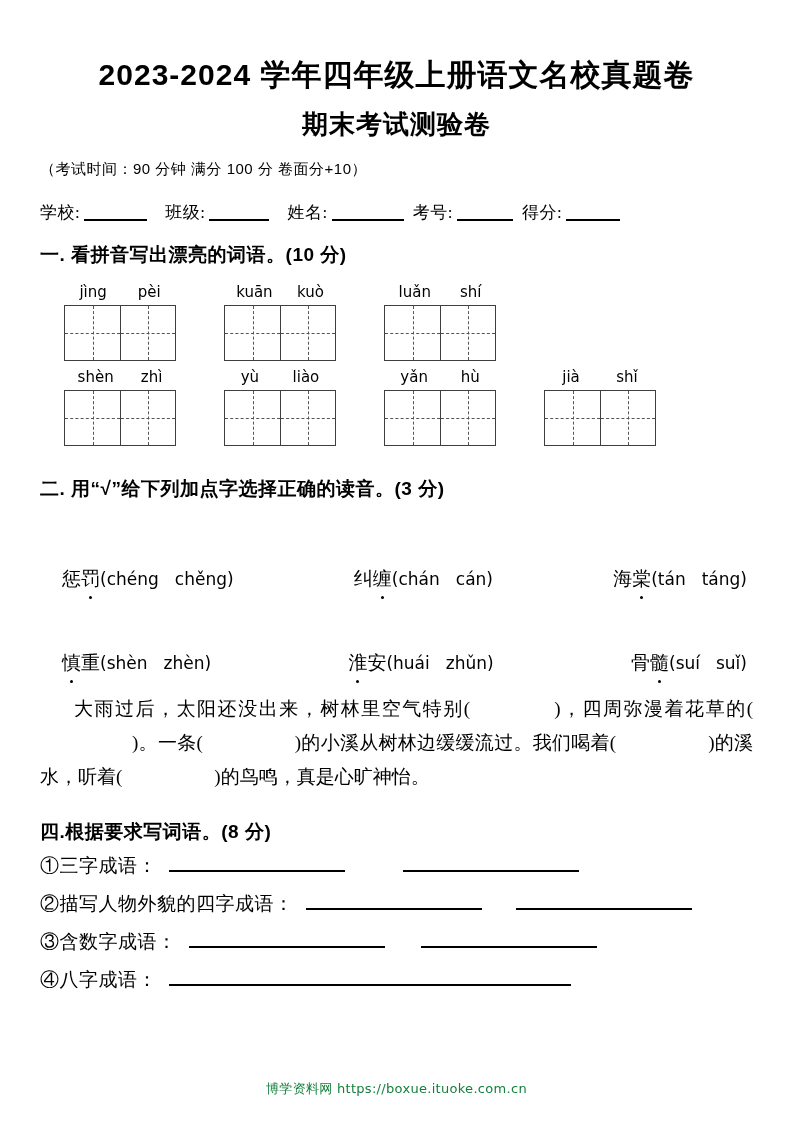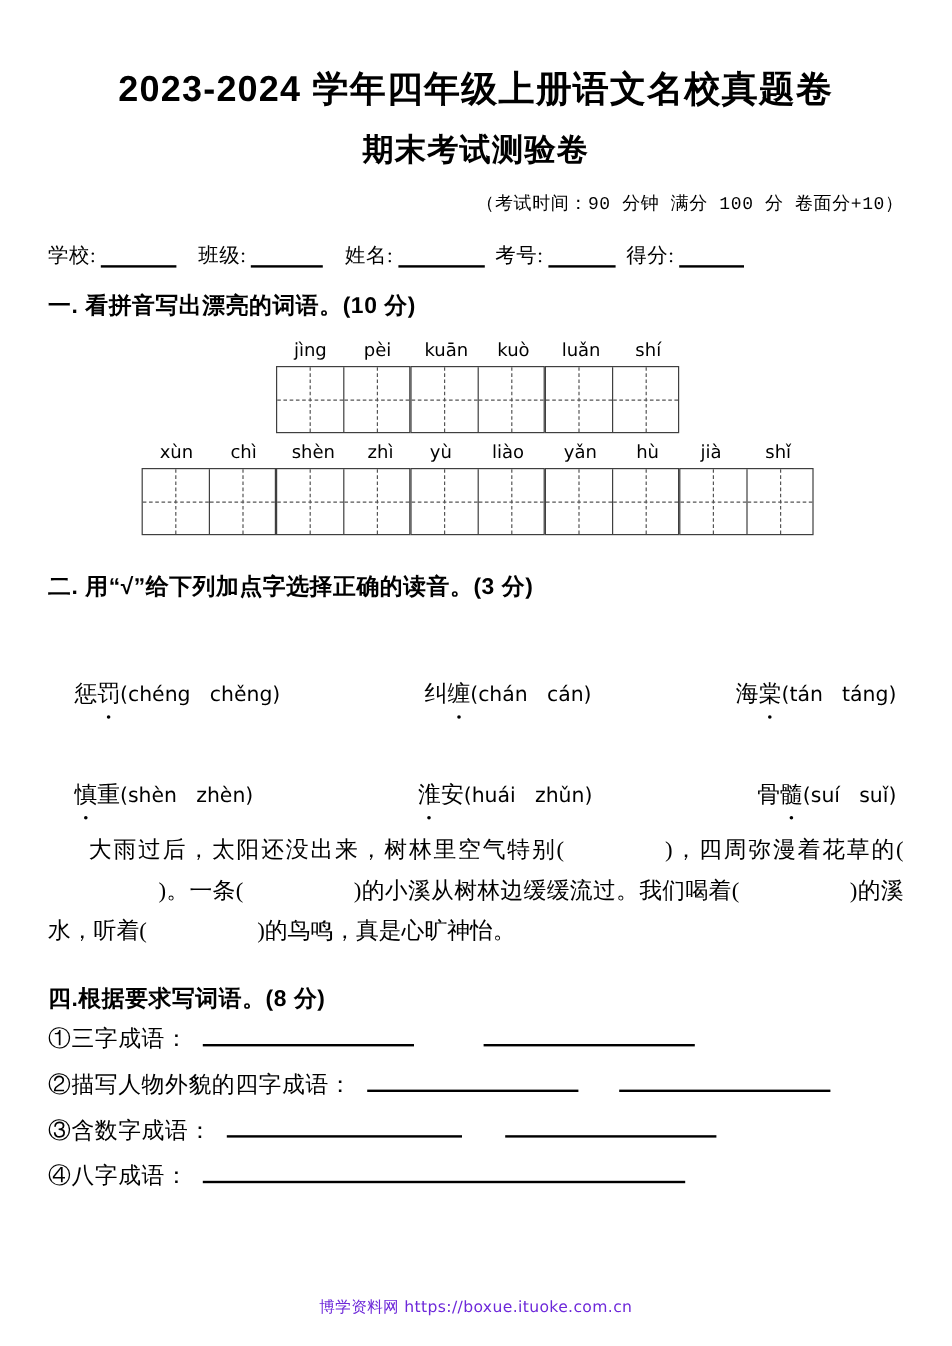--- a/index.html
+++ b/index.html
@@ -39,40 +39,40 @@
     text-align: center;
     font-family: "Liberation Sans", "DejaVu Sans", sans-serif;
     font-weight: bold;
     font-size: 26px;
     letter-spacing: 1px;
     margin: 0;
     padding-top: 14px;
     line-height: 1.25;
   }
   .title-note {
-    text-align: right;
-    font-family: Liberation Mono, monospace;
+    text-align: left;
+    font-family: Liberation Sans, sans-serif;
     font-size: 15px;
     margin: 0;
     padding-top: 20px;
     letter-spacing: 0.5px;
   }
 
   
   .info-line {
     display: flex;
     align-items: flex-end;
     padding-top: 22px;
     font-family: "Liberation Serif", "DejaVu Serif", serif;
     font-size: 17px;
     white-space: nowrap;
   }
   .info-item {
     display: flex;
-    align-items: flex-end;
+    align-items: center;
   }
   .info-label {
     font-size: 17px;
     letter-spacing: 0.5px;
   }
   .info-blank {
     border-bottom: 2px solid #000;
     height: 15px;
     margin: 0 4px 1px 4px;
   }
@@ -96,22 +96,23 @@
   }
   .sec1-head { padding-top: 18px; }
   .sec2-head { padding-top: 30px; }
   .sec3-head { padding-top: 26px; }
   .sec4-head { padding-top: 26px; }
 
   
   .grid-block { padding-top: 14px; }
   .grid-row {
     display: flex;
-    justify-content: center;
+    justify-content: flex-start;
     padding: 0 22px 0 24px;
+    gap: 48px;
   }
   .grid-row.row2 { margin-top: 6px; }
   .grid-cellgroup {
     display: flex;
     flex-direction: column;
     align-items: center;
     width: 112px;
   }
   .pinyin-pair {
     display: flex;
@@ -227,21 +228,21 @@
 
   
   .watermark {
     position: absolute;
     left: 0;
     right: 0;
     bottom: 24px;
     text-align: center;
     font-family: "DejaVu Sans", "Liberation Sans", sans-serif;
     font-size: 13px;
-    color: #6d28d9;
+    color: #15803d;
     letter-spacing: 0.3px;
     pointer-events: none;
   }
 </style>
 </head>
 <body>
 
 <div class="page">
 
   <h1 class="title-main">2023-2024 学年四年级上册语文名校真题卷</h1>
@@ -305,30 +306,20 @@
           <span>shí</span>
         </div>
         <div class="tianzi">
             <div class="cell"></div>
             <div class="cell"></div>
           </div>
       </div>
     </div>
 
     <div class="grid-row row2">
-      <div class="grid-cellgroup">
-        <div class="pinyin-pair">
-          <span>xùn</span>
-          <span>chì</span>
-        </div>
-        <div class="tianzi">
-            <div class="cell"></div>
-            <div class="cell"></div>
-          </div>
-      </div>
       <div class="grid-cellgroup">
         <div class="pinyin-pair">
           <span>shèn</span>
           <span>zhì</span>
         </div>
         <div class="tianzi">
             <div class="cell"></div>
             <div class="cell"></div>
           </div>
       </div>

